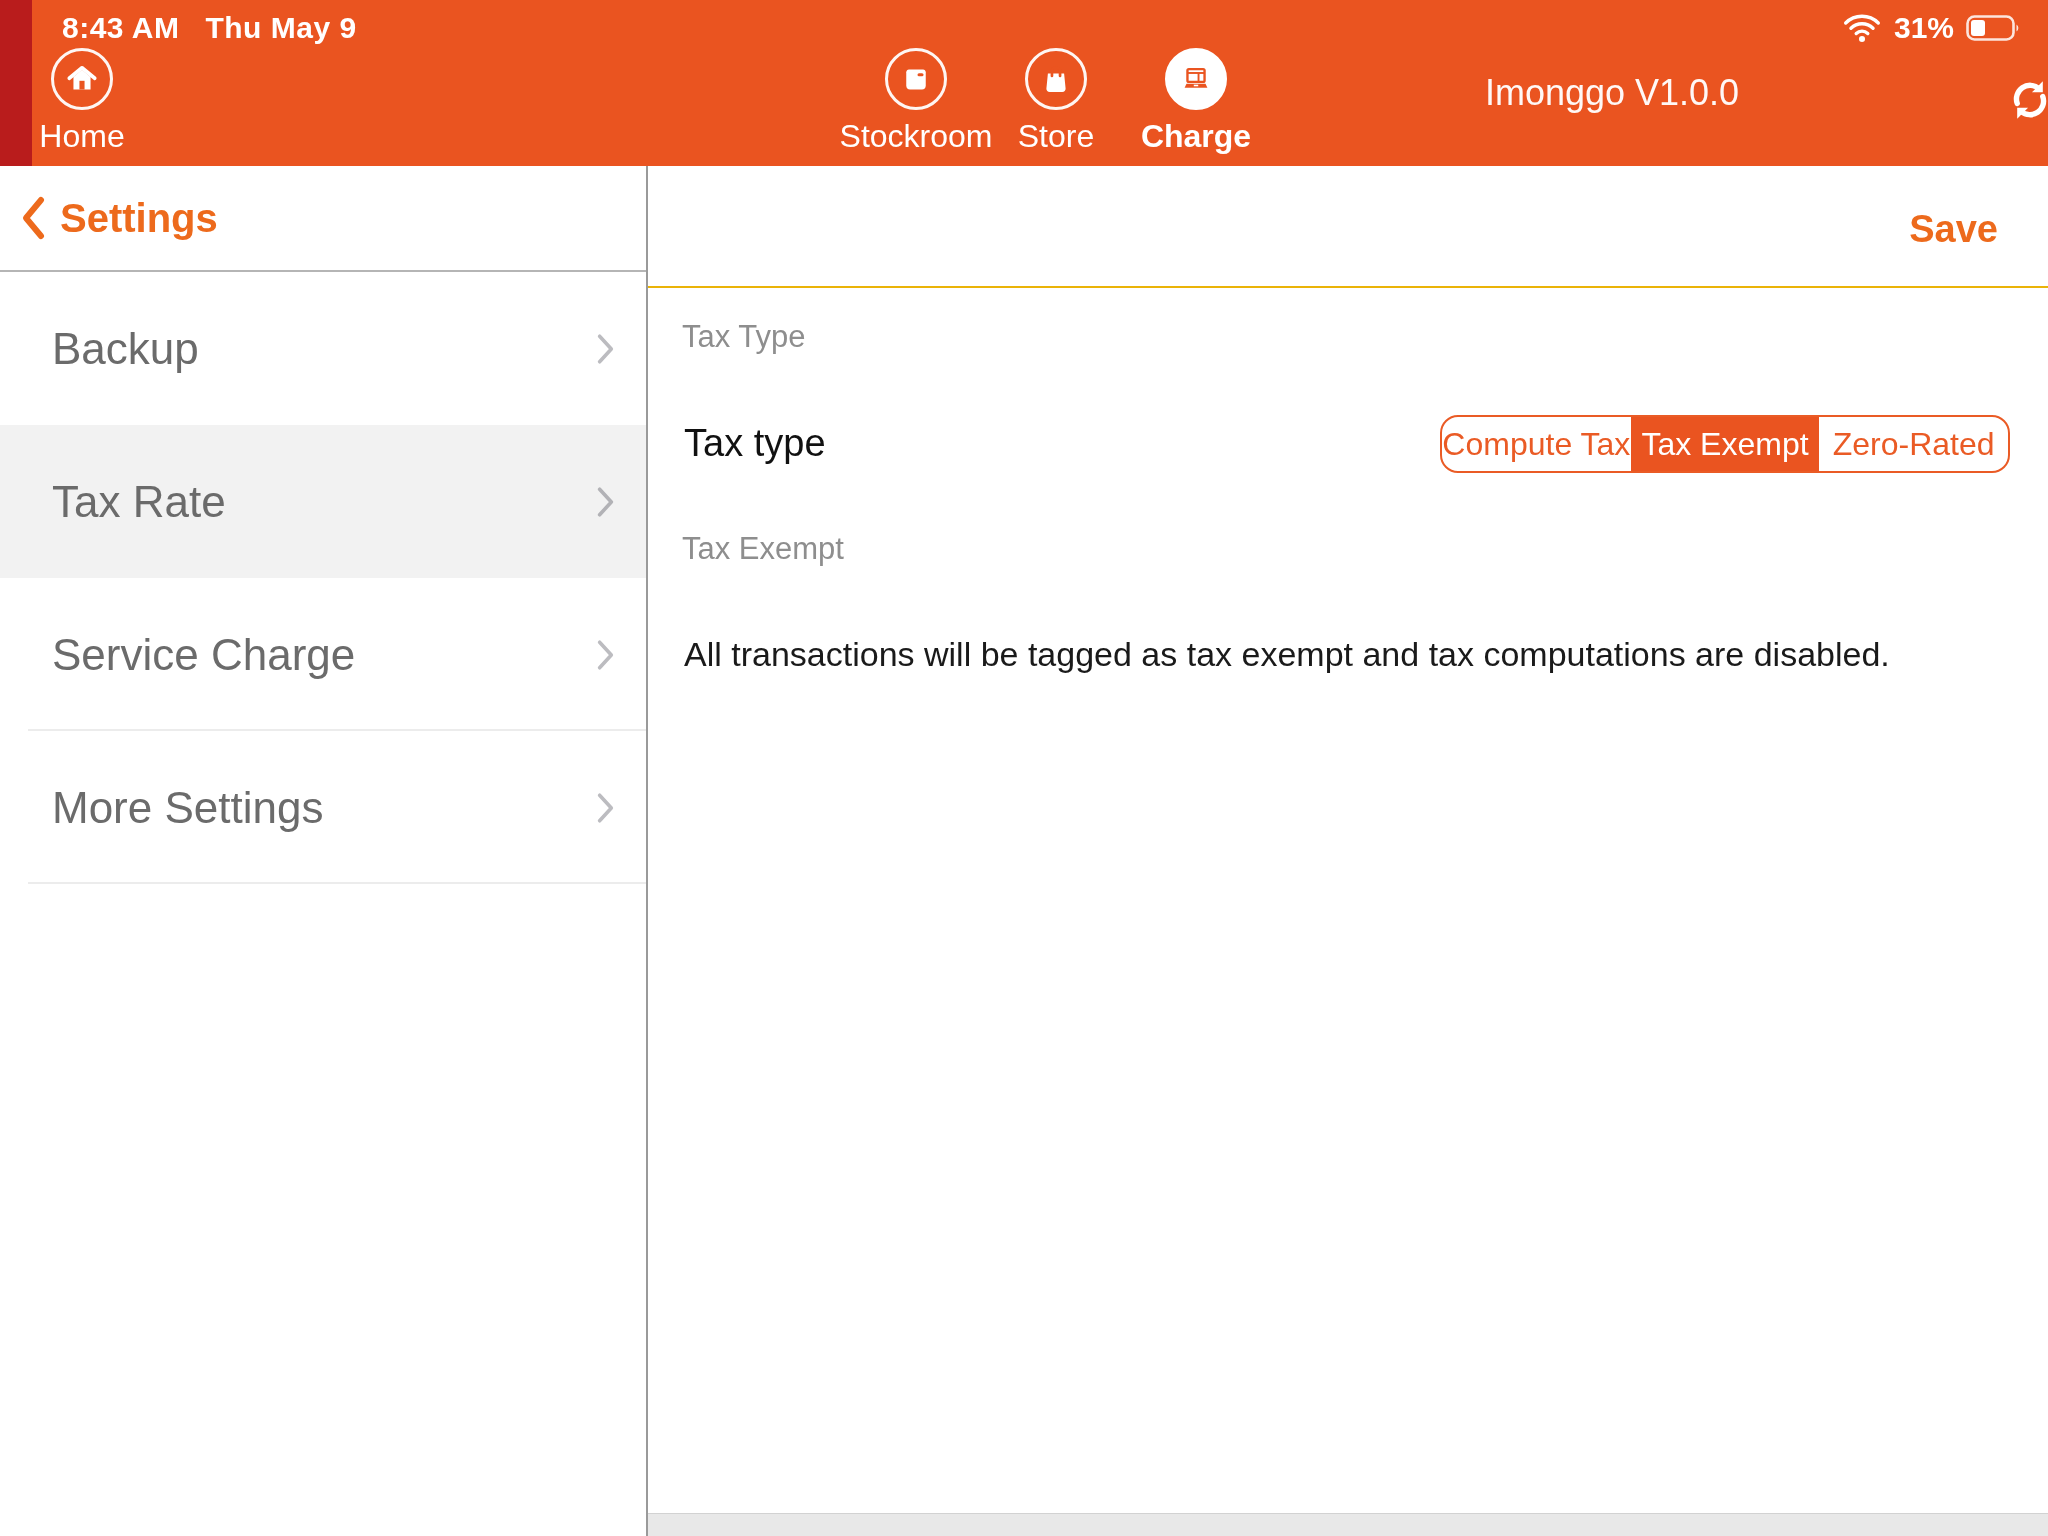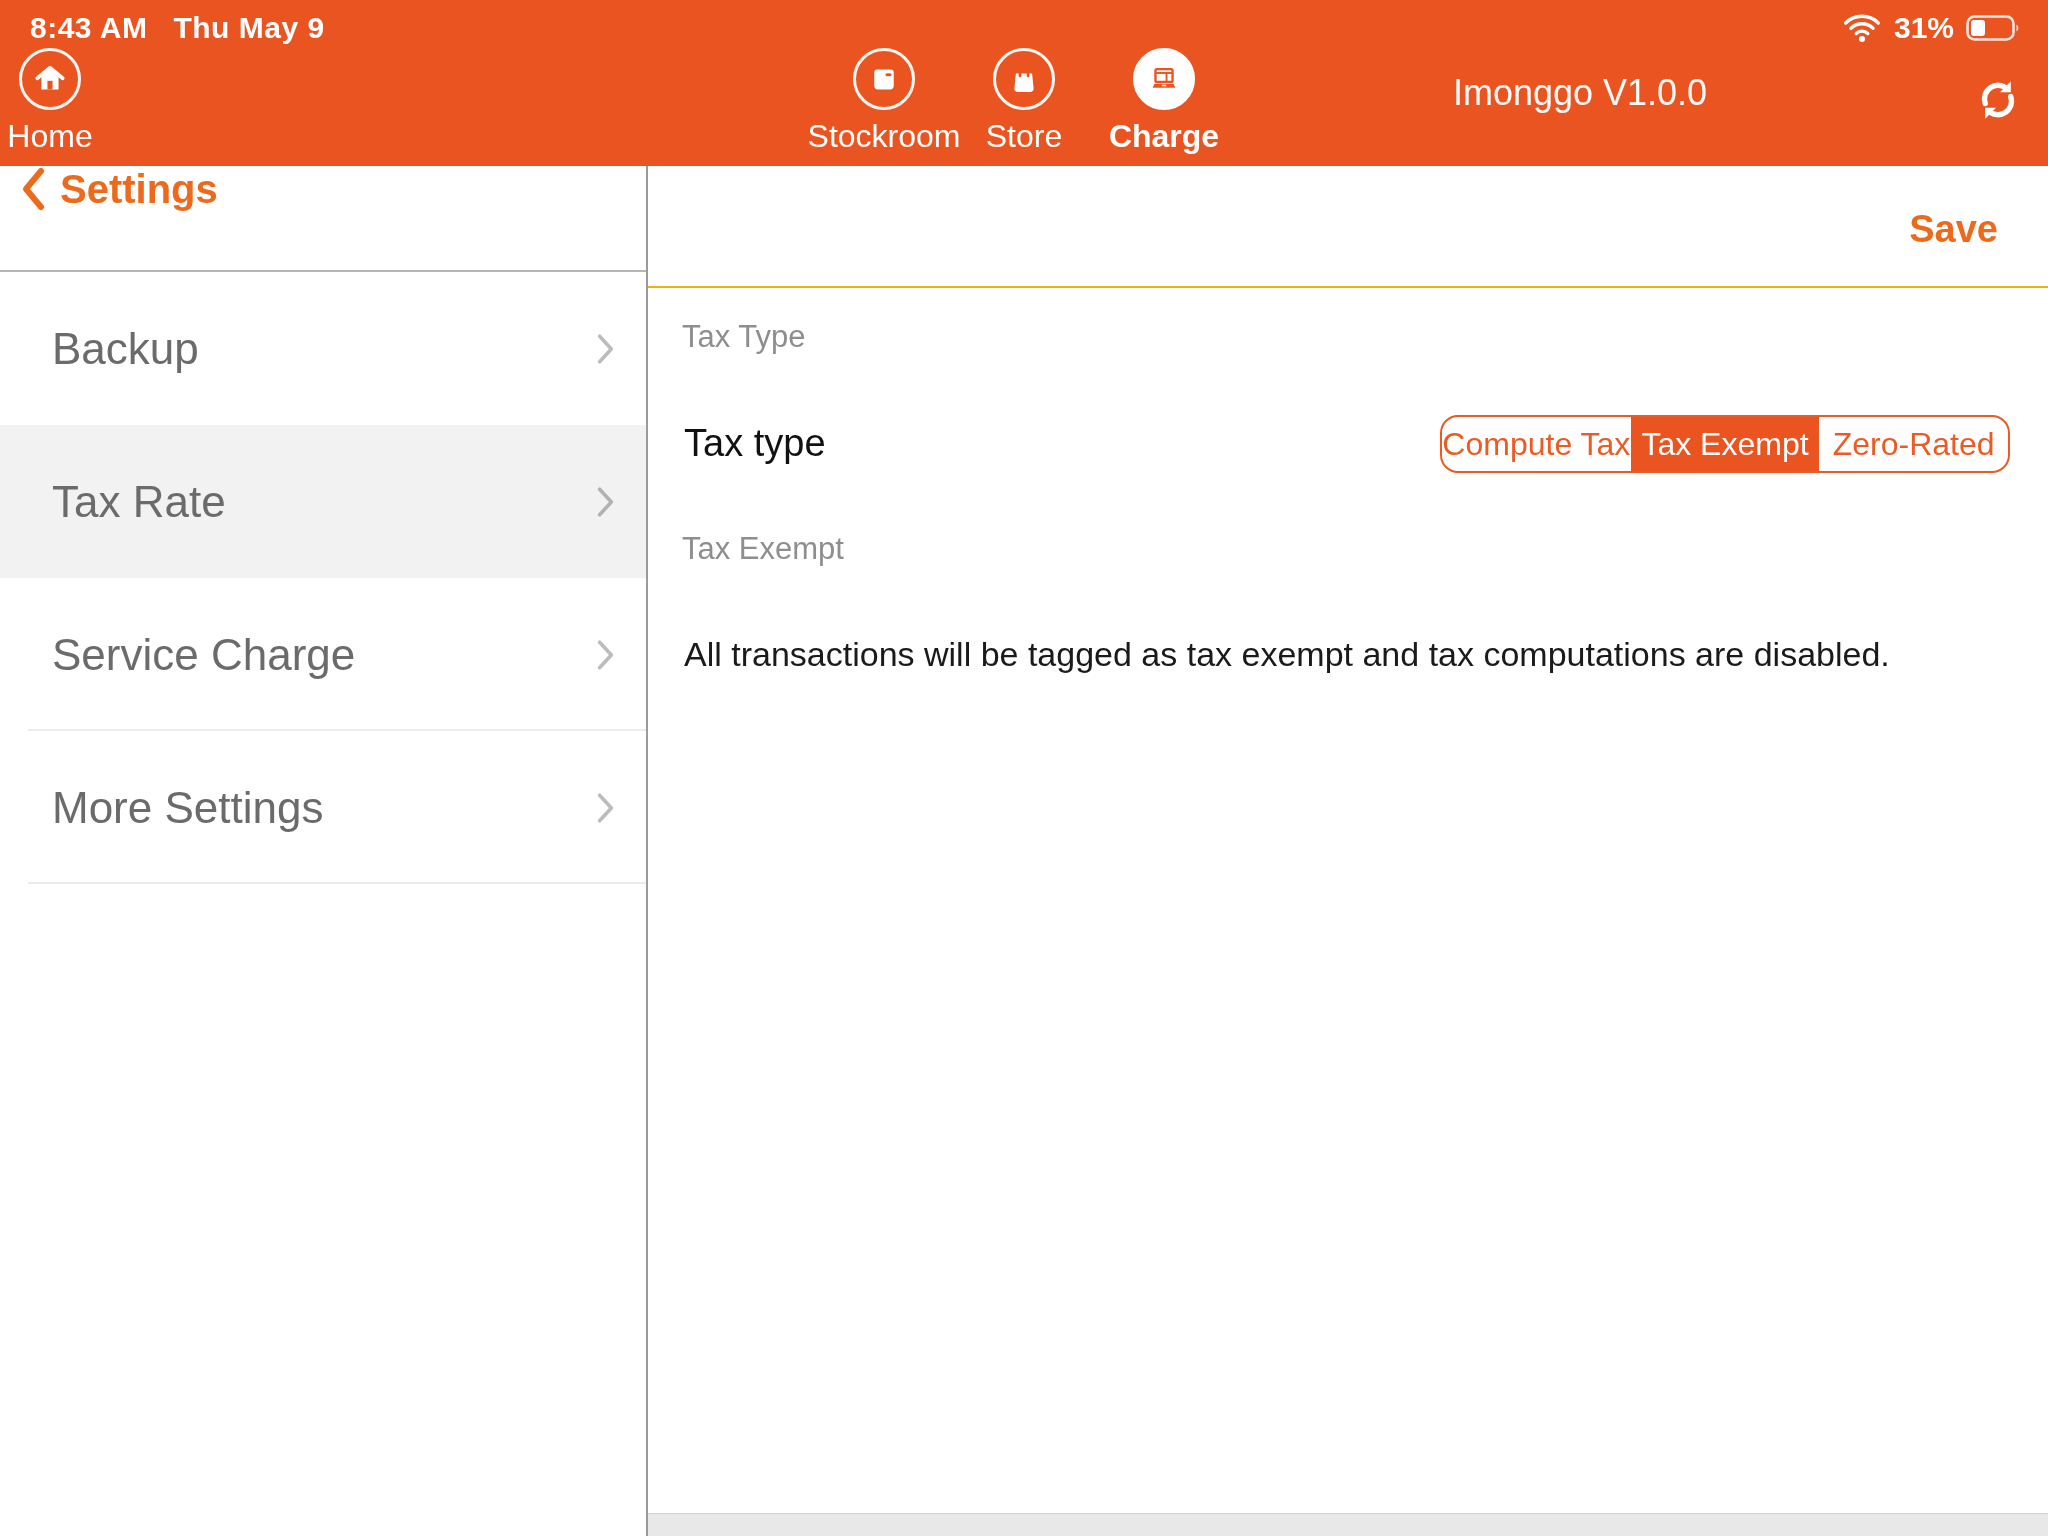--- a/index.html
+++ b/index.html
@@ -1,18 +1,18 @@
 <!DOCTYPE html>
 <html><head>
 <meta charset="utf-8">
 <style>
   * { margin:0; padding:0; box-sizing:border-box; }
   html,body { background:#ffffff; }
   body { font-family:"Liberation Sans","DejaVu Sans",sans-serif; }
-  .screen { position:relative; width:2048px; height:1536px; background:#b91c1c; overflow:hidden; }
+  .screen { position:relative; width:2048px; height:1536px; background:#b91c1c; overflow:hidden;padding-left:32px; }
 
   
   .topbar { position:relative; width:100%; height:166px; background:#EA5420; color:#fff; }
   .statusbar { position:absolute; top:0; left:0; right:0; height:46px;
                display:flex; align-items:center; justify-content:space-between; padding:10px 26px 0 30px; }
   .status-left { display:flex; align-items:baseline; gap:26px; font-size:30px; font-weight:600; letter-spacing:.5px; }
   .status-right { display:flex; align-items:center; gap:12px; font-size:30px; font-weight:600; }
 
   .navrow { position:absolute; top:44px; left:0; right:0; bottom:0; }
   .nav-item { position:absolute; display:flex; flex-direction:column; align-items:center; width:160px; cursor:pointer; }
@@ -32,21 +32,21 @@
   .sync-btn { position:absolute; left:1966px; top:24px; width:64px; height:64px;
               display:flex; align-items:center; justify-content:center; cursor:pointer; }
 
   
   .content-wrap { position:absolute; top:166px; left:0; right:0; bottom:0; display:flex; }
 
   
   .sidebar { position:relative; width:648px; height:100%; background:#fff;
              border-right:2px solid #9a9a9a; flex:none; }
   .sidebar-header { position:relative; height:106px; border-bottom:2px solid #b5b5b5;
-                    display:flex; align-items:flex-start; padding-left:20px; }
+                    display:flex; align-items:center; padding-left:20px; }
   .back-link { display:flex; align-items:center; gap:14px; cursor:pointer; }
   .back-link .back-label { font-size:40px; font-weight:700; color:#ED6A1C; }
 
   .side-row { position:relative; height:153px; display:flex; align-items:center;
               padding:0 30px 0 52px; cursor:pointer; }
   .side-row:first-of-type { height:154px; }
   .side-row.selected { background:#F2F2F2; }
   .side-row .row-label { flex:1; font-size:44px; color:#6b6b6b; }
   .side-row.divided::after { content:""; position:absolute; left:28px; right:0; bottom:0;
                              height:2px; background:#ececec; }

